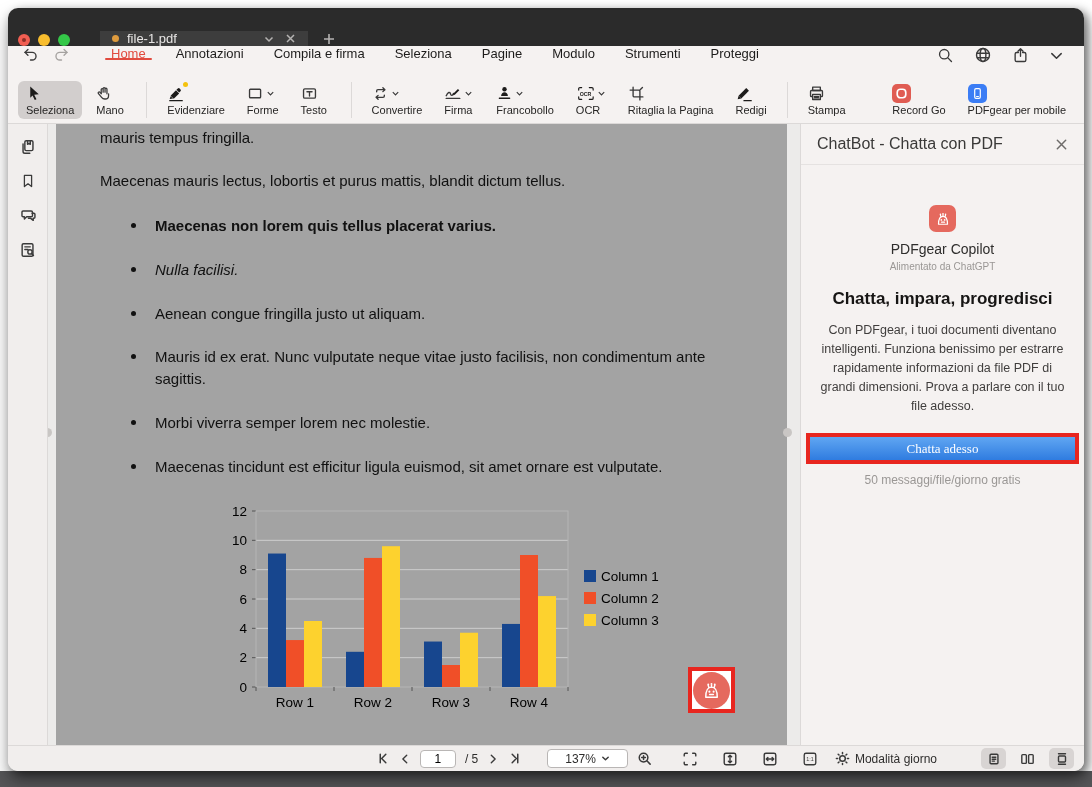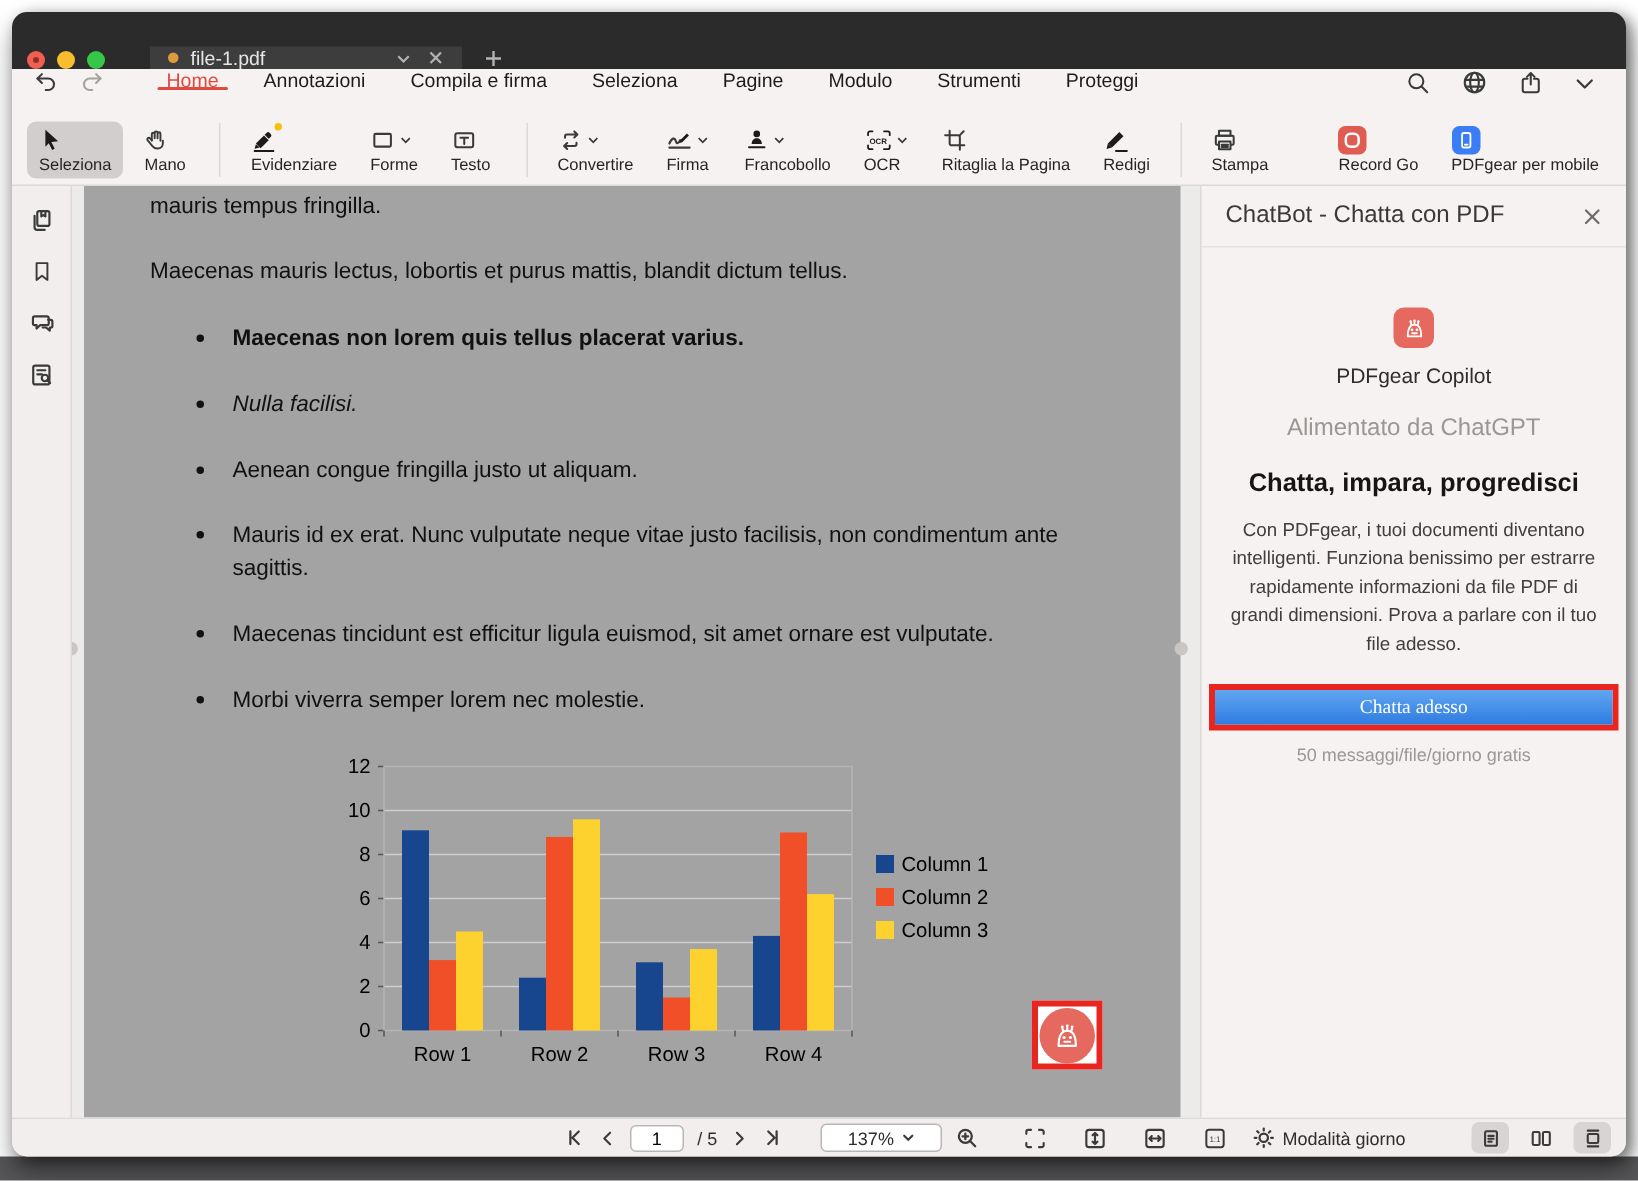--- a/index.html
+++ b/index.html
@@ -71,21 +71,21 @@
   .float-bot{position:absolute;right:65px;bottom:32px;width:47px;height:46px;border:4px solid var(--accent-red);
              display:flex;align-items:center;justify-content:center;background:#fff}
   .bot-circle{width:37px;height:37px;border-radius:50%;background:var(--robot-salmon);display:flex;align-items:center;justify-content:center}
   
   .chatpanel{width:284px;flex:0 0 auto;background:var(--chrome);border-left:1px solid var(--line);display:flex;flex-direction:column}
   .chat-head{height:41px;display:flex;align-items:center;padding:0 16px;font-size:16px;color:#3a3938;border-bottom:1px solid #e5e2e1}
   .chat-close{margin-left:auto}
   .chat-body{padding:0 18px;text-align:center}
   .bot-square{width:27px;height:27px;border-radius:7px;background:var(--robot-salmon);display:inline-flex;align-items:center;justify-content:center;margin-top:40px}
   .brand{font-size:14px;color:#2e2d2c;margin-top:9px}
-  .powered{font-size:16px;color:var(--muted);margin-top:19px}
+  .powered{font-size:10px;color:var(--muted);margin-top:4px}
   .chat-h1{font-size:17px;font-weight:bold;color:#161514;margin-top:17px}
   .chat-p{font-size:12.5px;color:#403e3d;line-height:1.52;margin-top:12px}
   .cta-wrap{margin:17px -13px 0;border:4px solid var(--accent-red)}
   .cta-btn{display:block;width:100%;border:none;height:23px;font-size:13px;color:#fff;cursor:pointer;
            background:linear-gradient(180deg,var(--cta-blue-light),var(--cta-blue));font-family:Liberation Serif, serif}
   .chat-note{font-size:12px;color:var(--muted);margin-top:9px}
   
   .statusbar{height:26px;background:var(--chrome2);border-top:1px solid var(--line);display:flex;align-items:center;gap:9px;padding:0 10px;flex:0 0 auto;font-size:12px;color:#2e2d2c}
   .statusbar .grow{flex:1 1 auto}
   .pg-input{width:36px;height:18px;border:1px solid #b9b6b5;border-radius:4px;text-align:center;font-size:12px;background:#fff;font-family:"Liberation Sans",sans-serif}
@@ -358,22 +358,22 @@
       <span class="handle-dot right"></span>
       <div class="page">
         <div class="doc-content">
           <p class="p1">mauris tempus fringilla.</p>
           <p class="p2">Maecenas mauris lectus, lobortis et purus mattis, blandit dictum tellus.</p>
           <ul>
             <li class="b-bold"><span>Maecenas non lorem quis tellus placerat varius.</span></li>
             <li class="b-italic"><span>Nulla facilisi.</span></li>
             <li class="b-underline"><span>Aenean congue fringilla justo ut aliquam. </span></li>
             <li><span class="u">Mauris id ex erat. </span><span>Nunc vulputate neque vitae justo facilisis, non condimentum ante sagittis.</span></li>
+            <li><span>Morbi viverra semper lorem nec molestie.</span></li>
             <li><span>Maecenas tincidunt est efficitur ligula euismod, sit amet ornare est vulputate.</span></li>
-            <li><span>Morbi viverra semper lorem nec molestie.</span></li>
           </ul>
           <div class="chart-wrap">
             <svg id="chart-svg" width="452" height="228" viewBox="0 0 452 228">
                 <line x1="40" y1="188" x2="44" y2="188" stroke="#555" stroke-width="1"></line>
                 <text x="35" y="192.5" text-anchor="end" font-size="13.5" fill="#000" font-family="Liberation Sans, sans-serif">0</text>
                 <line x1="44" y1="158.66666666666666" x2="356" y2="158.66666666666666" stroke="#cdcdcd" stroke-width="1"></line>
                 <line x1="40" y1="158.66666666666666" x2="44" y2="158.66666666666666" stroke="#555" stroke-width="1"></line>
                 <text x="35" y="163.16666666666666" text-anchor="end" font-size="13.5" fill="#000" font-family="Liberation Sans, sans-serif">2</text>
                 <line x1="44" y1="129.33333333333334" x2="356" y2="129.33333333333334" stroke="#cdcdcd" stroke-width="1"></line>
                 <line x1="40" y1="129.33333333333334" x2="44" y2="129.33333333333334" stroke="#555" stroke-width="1"></line>

